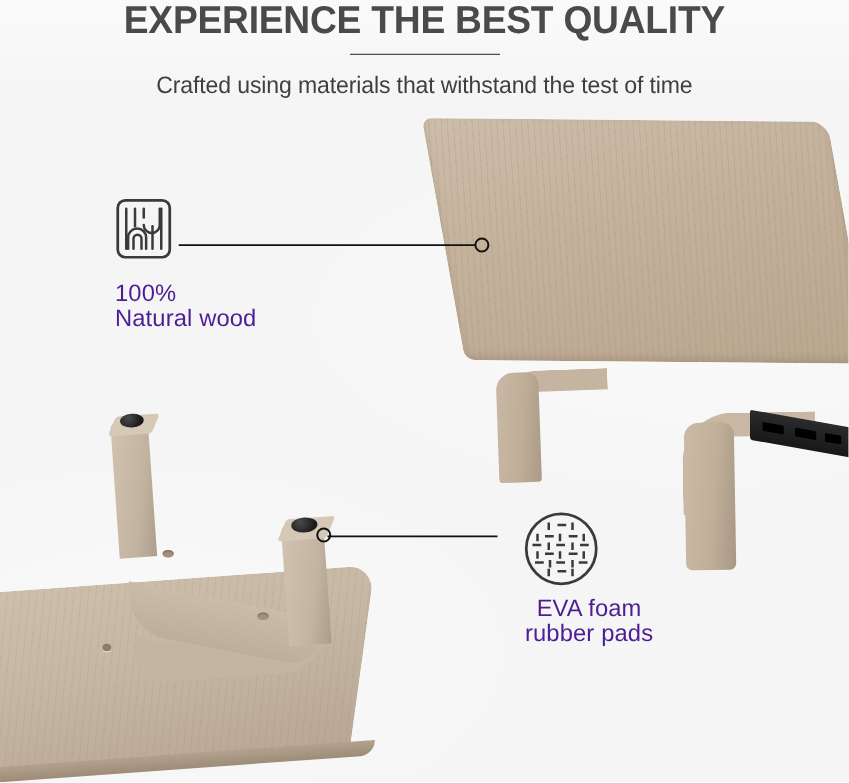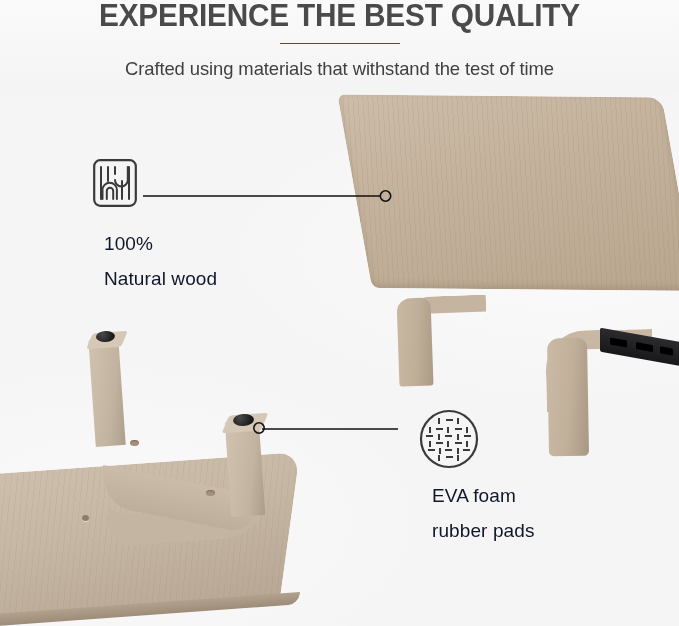--- a/index.html
+++ b/index.html
@@ -260,30 +260,29 @@
   
   .leader-svg { position:absolute; left:0; top:0; width:679px; height:626px; pointer-events:none; }
 
   
   .icon-box { position: absolute; }
   .icon-wood { left: 92px; top: 158px; width: 46px; height: 50px; }
   .icon-foam { left: 419px; top: 409px; width: 60px; height: 60px; }
 
   .caption {
     position: absolute;
-    color: #0f172a;
+    color: #4c1d95;
     font-size: 19px;
-    line-height: 35px;
+    line-height: 20px;
     letter-spacing: 0.1px;
     white-space: pre-line;
     font-family: "Liberation Sans", sans-serif;
-    margin-left: 12px;
   }
   .caption-wood { left: 92px; top: 226px; }
-  .caption-foam { left: 420px; top: 478px; }
+  .caption-foam { left: 420px; top: 478px; text-align: center; }
 </style>
 </head>
 <body>
 
 <div id="page">
 
   <div class="header-band">
     <div class="title">EXPERIENCE THE BEST QUALITY</div>
     <div class="divider"></div>
     <div class="subtitle">Crafted using materials that withstand the test of time</div>

